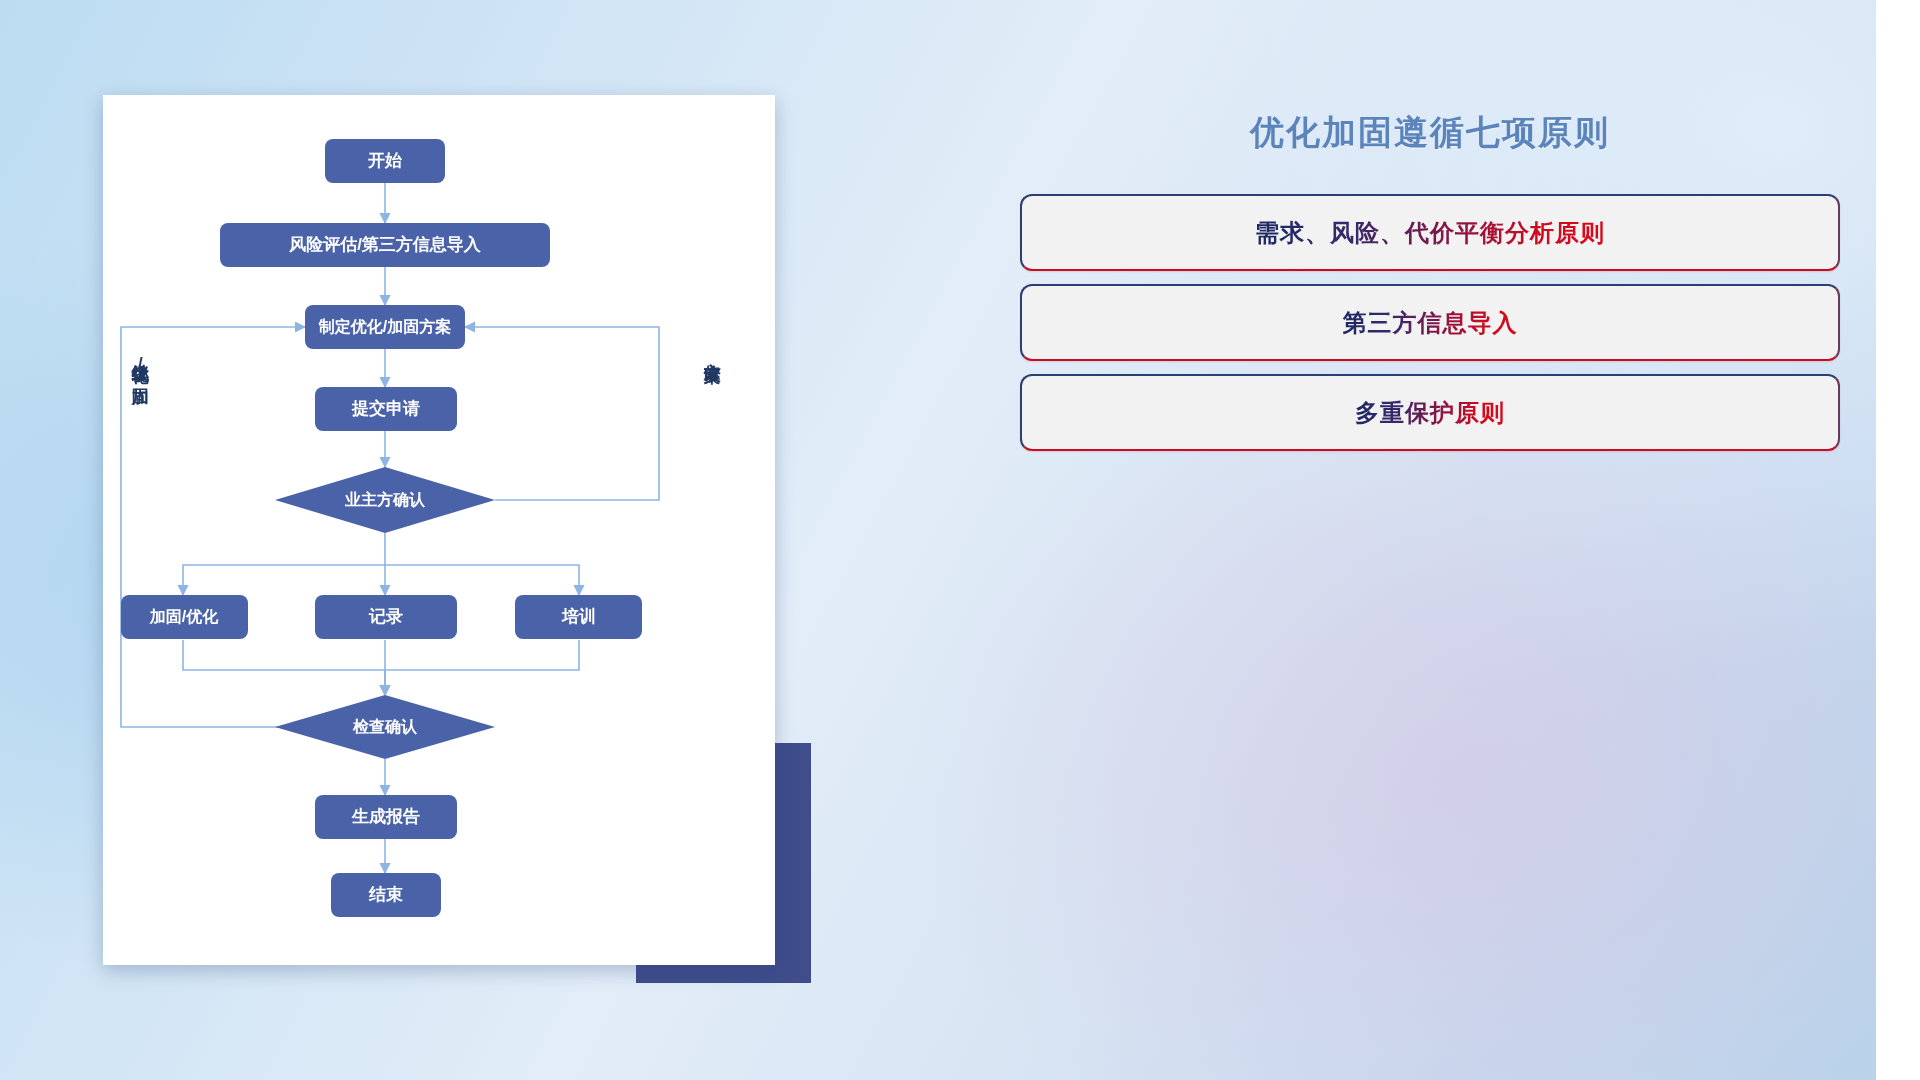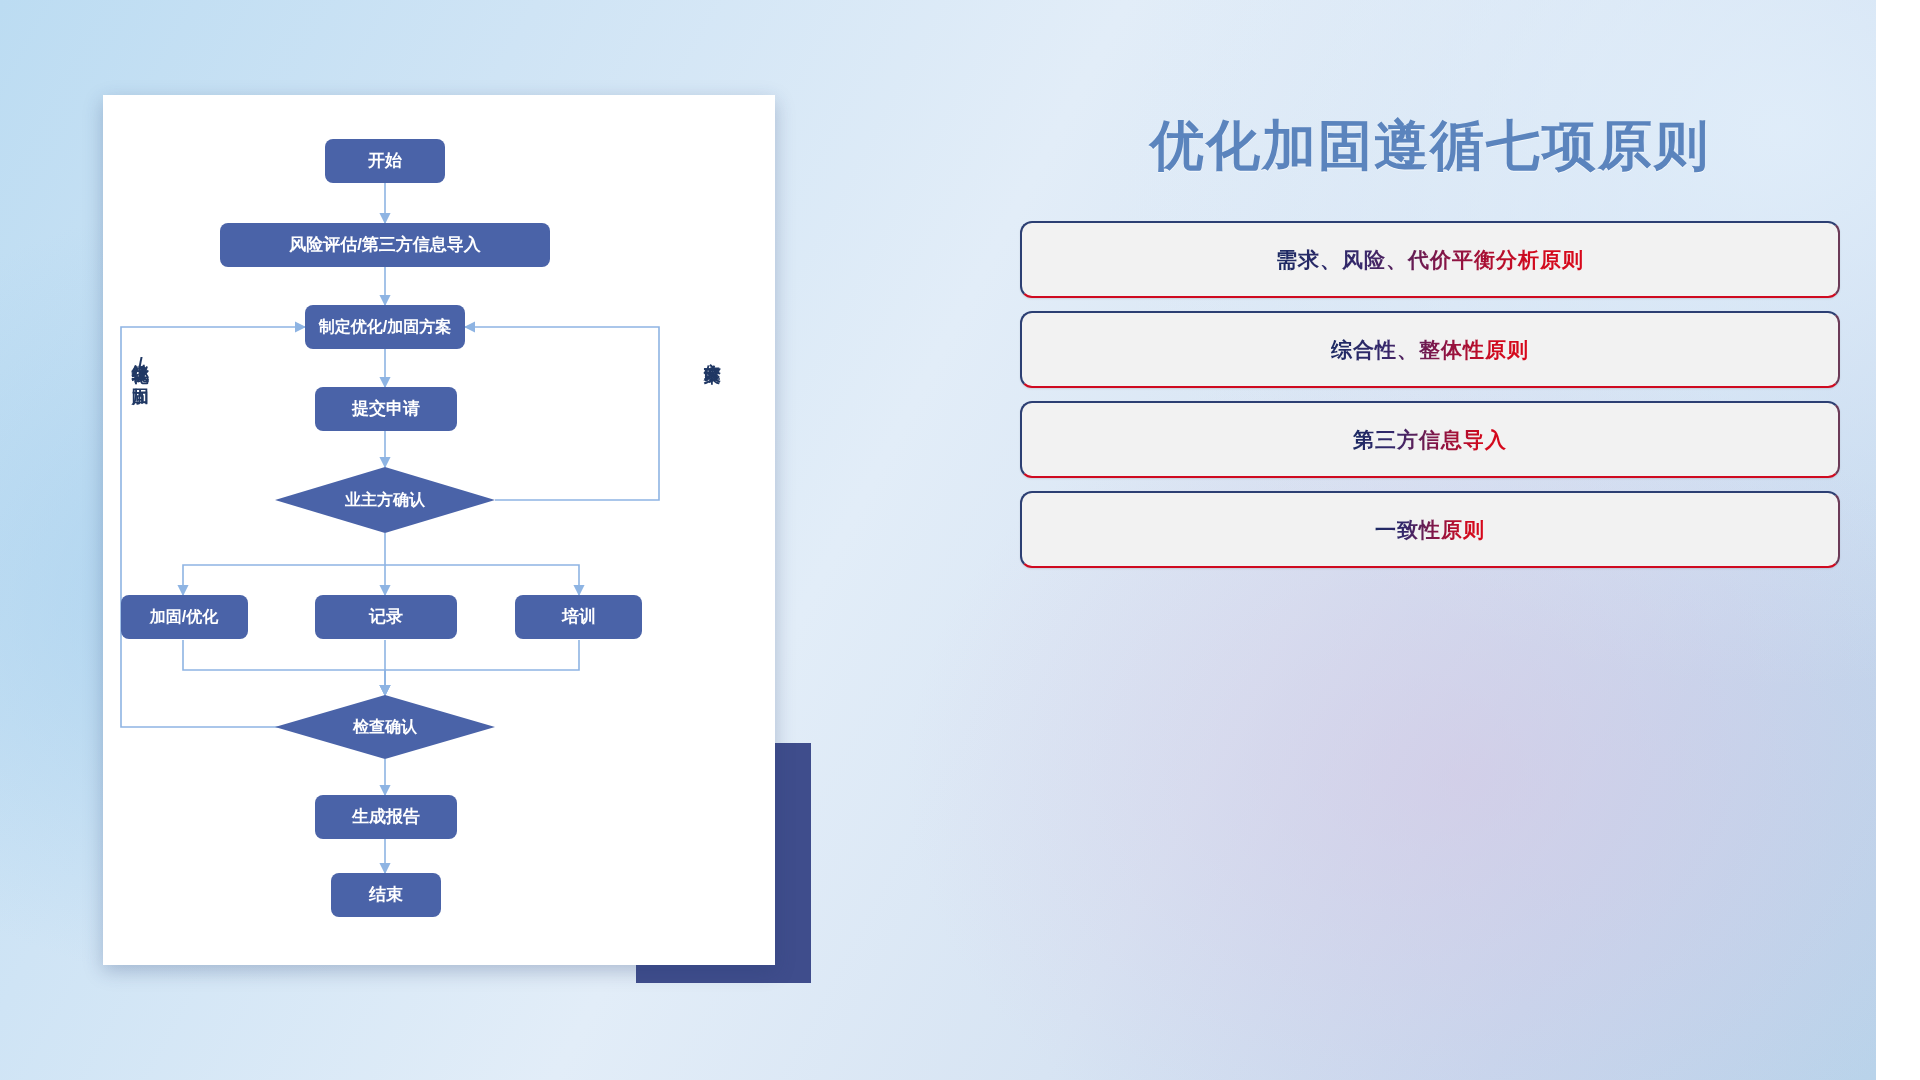--- a/index.html
+++ b/index.html
@@ -57,21 +57,21 @@
   }
   
   #right-col {
     position: absolute;
     left: 1020px; top: 95px;
     width: 820px; height: 900px;
     z-index: 3;
   }
   #principles-title {
     text-align: center;
-    font-size: 54px;
+    font-size: 34px;
     font-weight: 700;
     color: #5b84bd;
     letter-spacing: 2px;
     margin: 15px 0 0 0;
     text-shadow: 0 1px 0 rgba(255,255,255,0.6);
   }
   #principle-list {
     margin-top: 38px;
     display: flex;
     flex-direction: column;
@@ -85,21 +85,21 @@
     border-top: 2px solid #2c3f73;
     border-left: 2px solid #2c3f73;
     border-right: 2px solid #6b3a57;
     border-bottom: 2px solid #cf0a20;
     display: flex;
     align-items: center;
     justify-content: center;
     box-shadow: 0 1px 2px rgba(0,0,0,0.10);
   }
   .principle-text {
-    font-size: 21px;
+    font-size: 24px;
     font-weight: 700;
     letter-spacing: 1px;
     background: linear-gradient(97deg, #1b2a63 0%, #36286b 28%, #8e1342 58%, #d00a1e 82%, #d8071a 100%);
     -webkit-background-clip: text;
     background-clip: text;
     color: transparent;
     -webkit-text-fill-color: transparent;
   }
 </style>
 </head>
@@ -208,31 +208,28 @@
   <div id="right-col">
 
     <h1 id="principles-title">优化加固遵循七项原则</h1>
 
     <div id="principle-list">
 
       <div class="principle-card">
         <span class="principle-text">需求、风险、代价平衡分析原则</span>
       </div>
 
-      <div class="principle-card">
-        <span class="principle-text">综合性、整体性原则</span>
-      </div>
 
       <div class="principle-card">
         <span class="principle-text">第三方信息导入</span>
       </div>
 
 
       <div class="principle-card">
-        <span class="principle-text">一致性原则</span>
+        <span class="principle-text">多重保护原则</span>
       </div>
 
 
 
     </div>
   </div>
 
 </div>
 
 </body></html>

